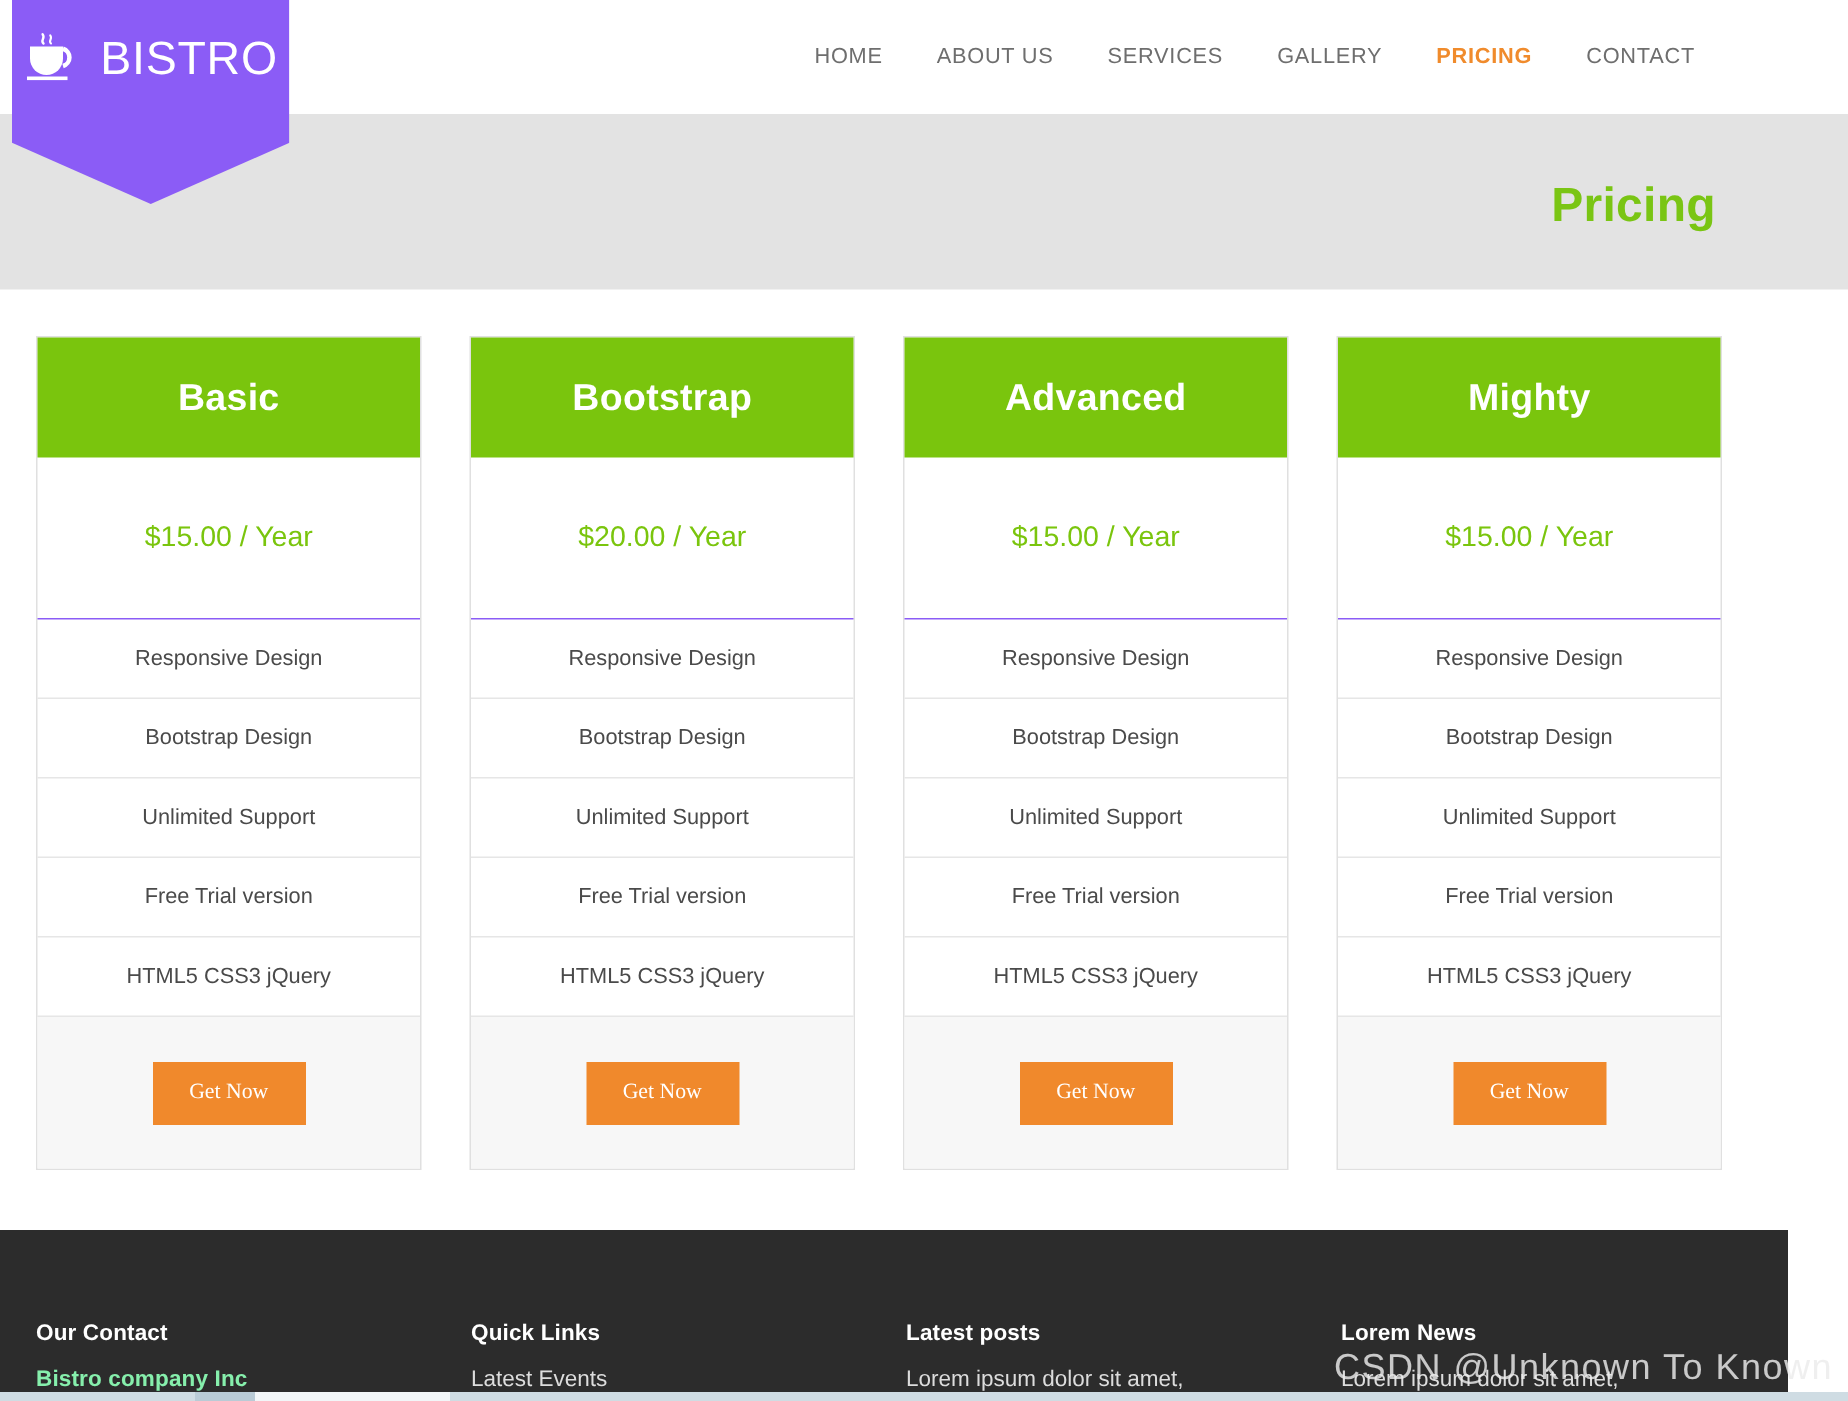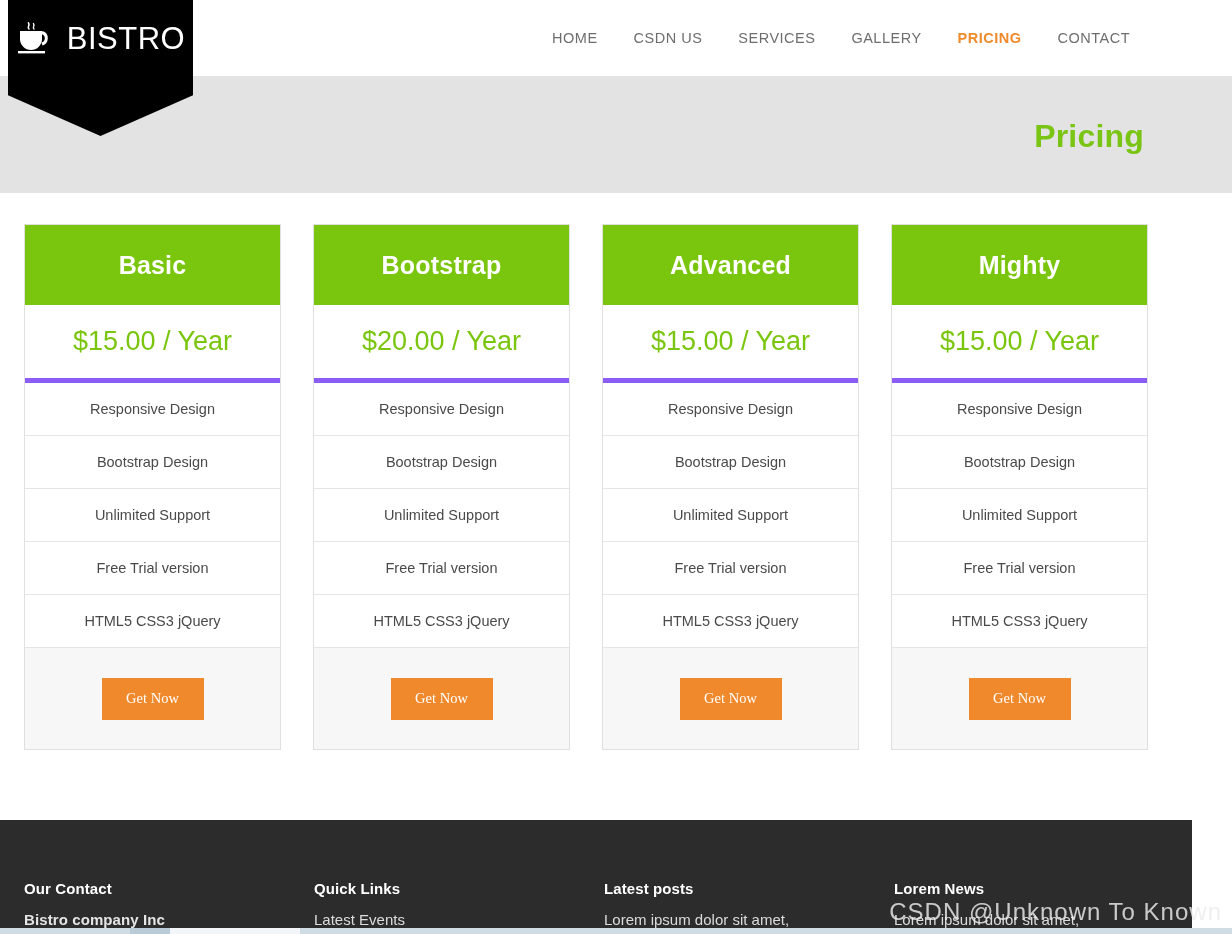--- a/index.html
+++ b/index.html
@@ -34,21 +34,21 @@
   }
   .page-title{
     position:absolute; right:88px; top:118px;
     font-size:32px; font-weight:bold; color:#7ac514;
     letter-spacing:.2px; z-index:2;
   }
 
   
   .logo-shape{
     position:absolute; left:8px; top:0; width:185px; height:136px;
-    background:#000000; z-index:4;
+    background:#8b5cf6; z-index:4;
     clip-path: polygon(0 0, 100% 0, 100% 70%, 50% 100%, 0 70%);
   }
   .logo-inner{
     position:absolute; left:0; top:0; width:185px; height:76px;
     display:flex; align-items:center; justify-content:center; gap:9px;
   }
   .cup-icon{ width:42px; height:34px; position:relative; }
   .logo-text{
     color:#ffffff; font-size:31px; letter-spacing:.5px;
     font-weight:400; line-height:1;
@@ -70,23 +70,23 @@
     display:flex; flex-direction:column;
   }
   .card-head{
     background:#7ac50d; height:80px;
     display:flex; align-items:center; justify-content:center;
   }
   .card-head-title{
     color:#ffffff; font-size:25px; font-weight:bold; letter-spacing:.2px;
   }
   .card-price{
-    height:78px; display:flex; align-items:center; justify-content:center;
-    color:#7ac50d; font-size:27px; font-weight:400;
-    border-bottom:5px solid #8b5cf6;
+    height:108px; display:flex; align-items:center; justify-content:center;
+    color:#7ac50d; font-size:19px; font-weight:400;
+    border-bottom:1px solid #8b5cf6;
   }
   .feature{
     height:53px; display:flex; align-items:center; justify-content:center;
     font-size:14.5px; color:#4a4a4a;
     border-bottom:1px solid #e6e6e6;
   }
   .feature:last-of-type{ border-bottom:1px solid #e6e6e6; }
   .card-foot{
     height:101px; background:#f7f7f7;
     display:flex; align-items:center; justify-content:center;
@@ -106,21 +106,21 @@
     position:absolute; left:24px; top:60px; width:1208px;
     display:flex;
   }
   .footer-col{ width:290px; }
   .footer-col:nth-child(2){ width:290px; }
   .footer-heading{
     color:#ffffff; font-size:15px; font-weight:bold; margin-bottom:14px;
     letter-spacing:.1px;
   }
   .footer-line{
-    color:#e5e5e5; font-size:15px; font-weight:bold; letter-spacing:.1px;
+    color:#86efac; font-size:15px; font-weight:bold; letter-spacing:.1px;
   }
   .footer-link{
     color:#dddddd; font-size:15px; text-decoration:none; cursor:pointer;
     font-weight:400;
   }
   .footer-text{ color:#dcdcdc; font-size:15px; font-weight:400; }
 
   
   .watermark{
     position:absolute; right:10px; top:898px;
@@ -137,21 +137,21 @@
 </style>
 </head>
 <body>
 
 <div class="title-band"></div>
 <div class="page-title">Pricing</div>
 
 <header class="site-header">
   <nav class="nav" id="nav">
       <a class="nav-item">HOME</a>
-      <a class="nav-item">CSDN US</a>
+      <a class="nav-item">ABOUT US</a>
       <a class="nav-item">SERVICES</a>
       <a class="nav-item">GALLERY</a>
       <a class="nav-item active">PRICING</a>
       <a class="nav-item">CONTACT</a>
     </nav>
 </header>
 
 <div class="logo-shape">
   <div class="logo-inner">
     <span class="cup-icon">

